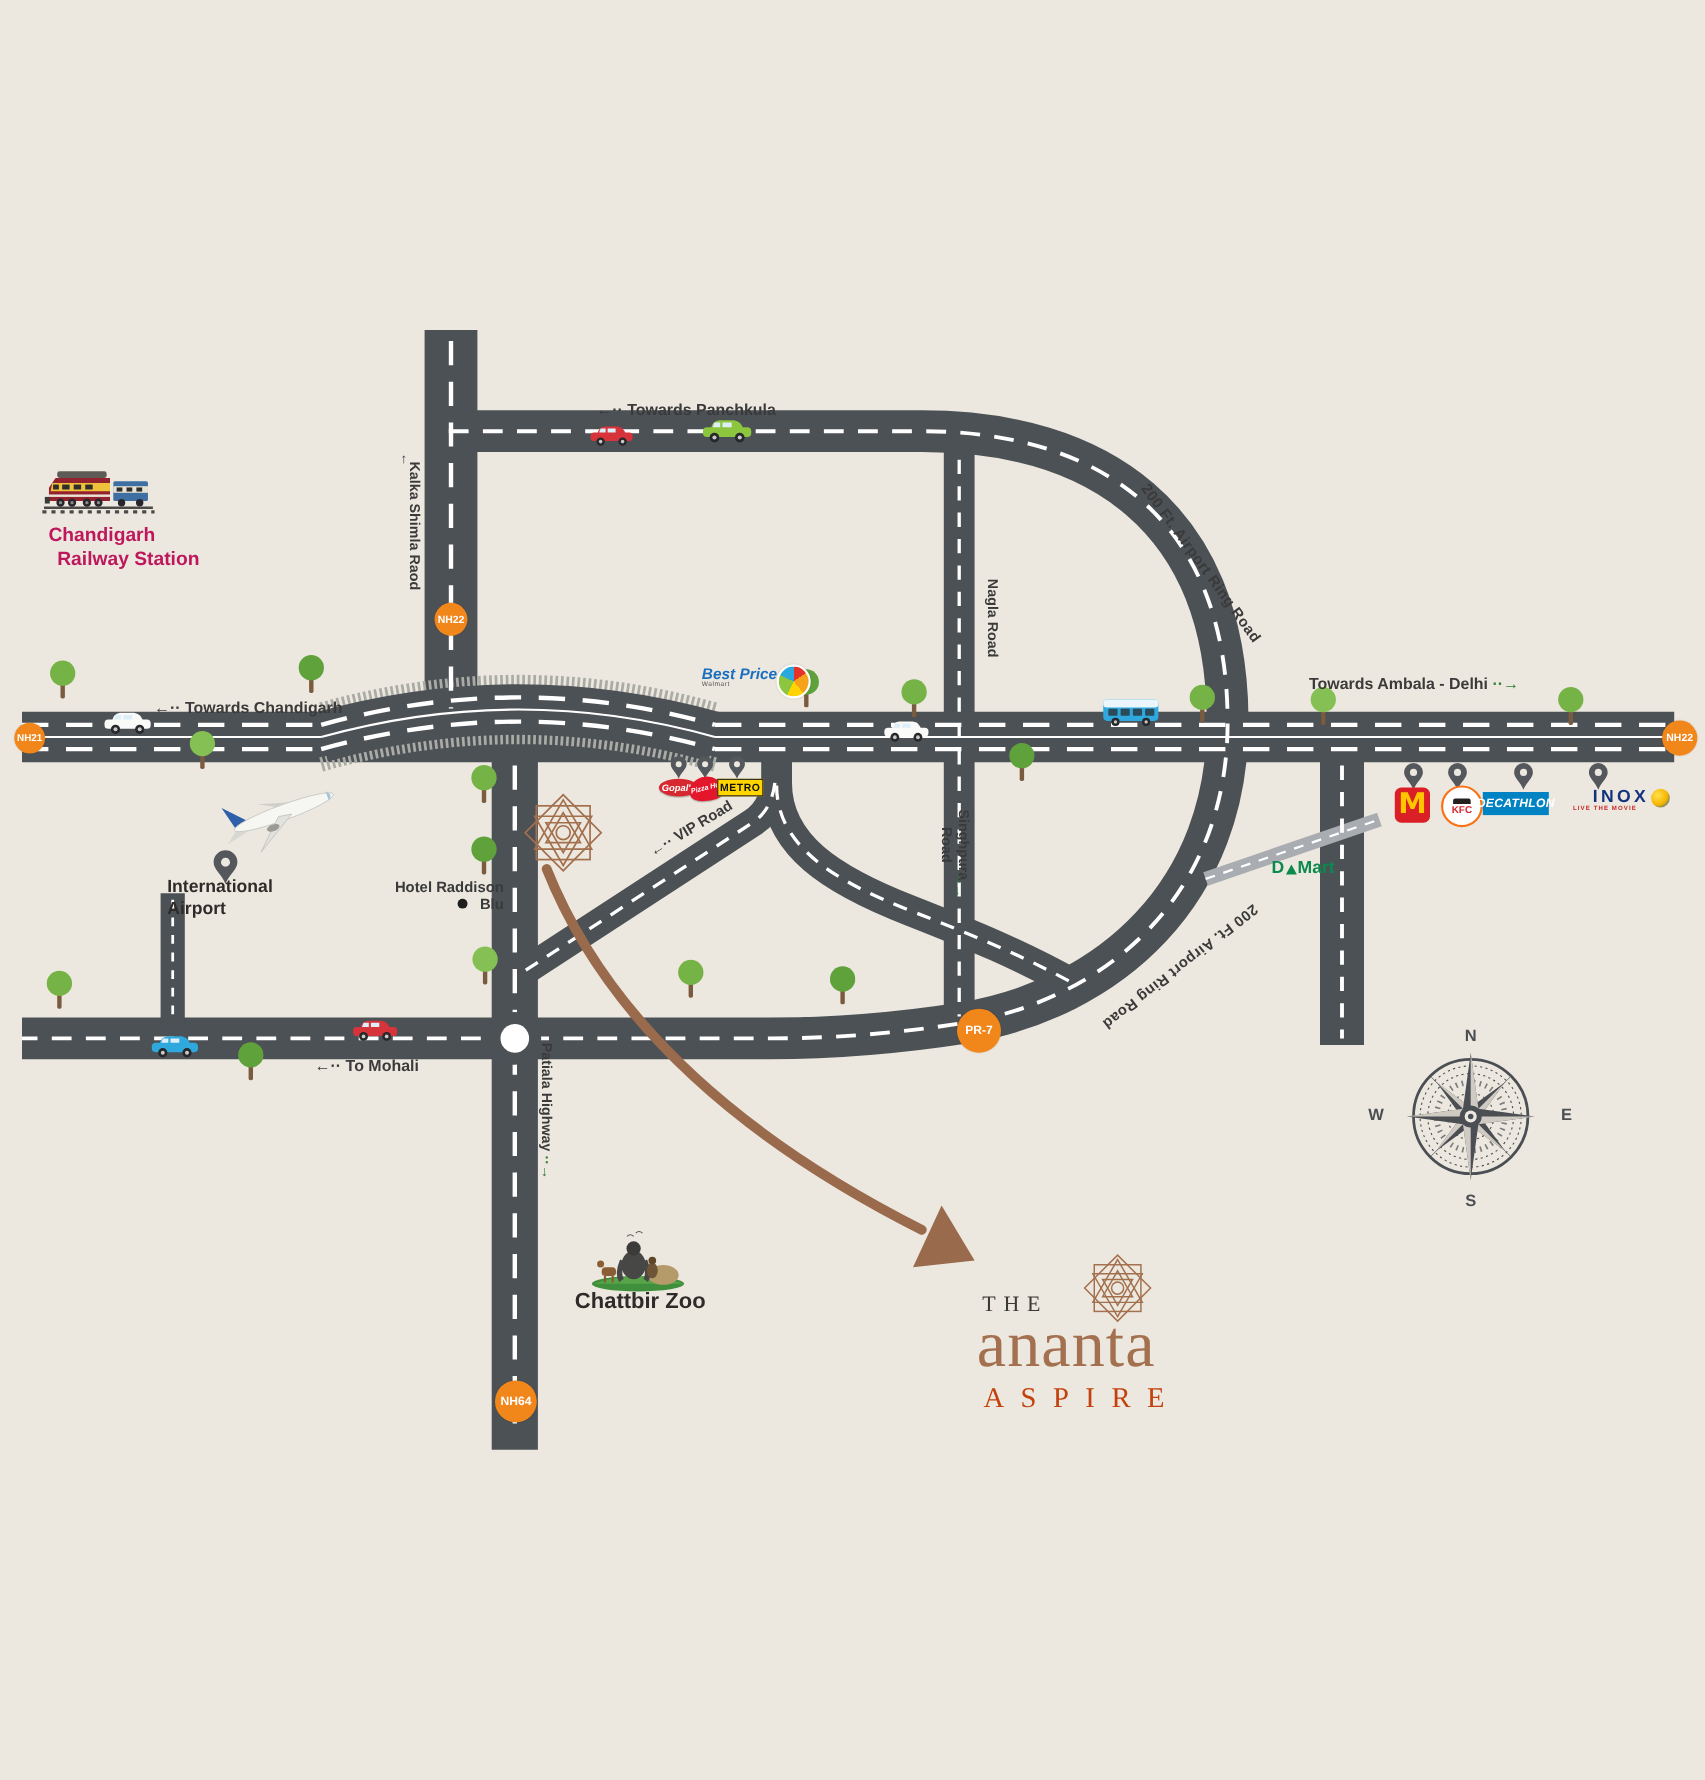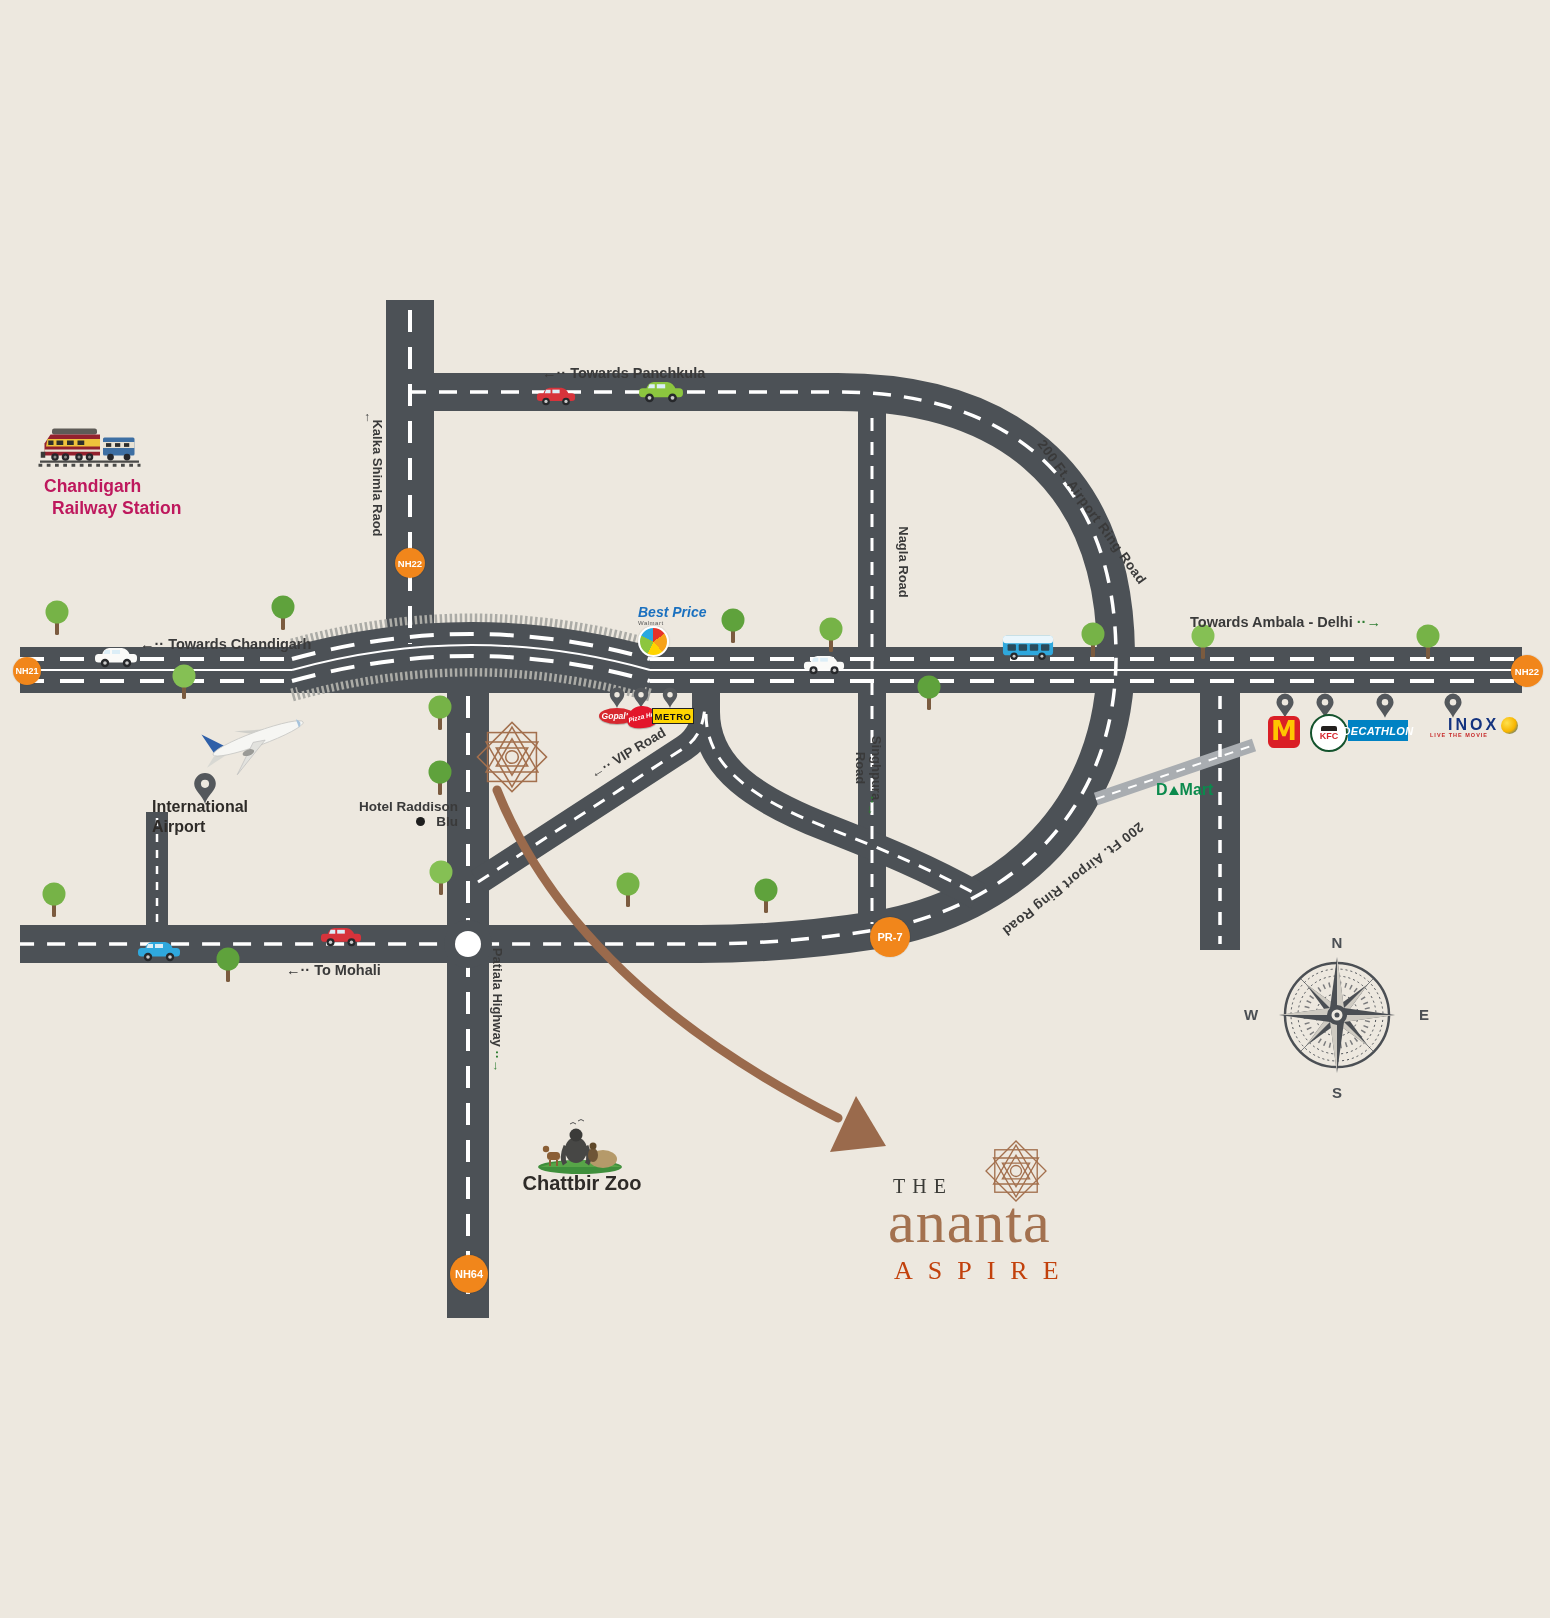--- a/index.html
+++ b/index.html
@@ -337,42 +337,42 @@
 </div>
 <div class="vlbl green" style="left:872px;top:806px;font-size:12px;">··→</div>
 <div class="vlbl" style="left:497px;top:1010px;">
   <span>Patiala Highway</span>
   <span class="green">··→</span>
 </div>
 
 <div class="ring-lbl" style="left:1092px;top:512px;transform:translate(-50%,-50%) rotate(54deg);">200 Ft. Airport Ring Road</div>
 <div class="ring-lbl" style="left:1073px;top:879px;transform:translate(-50%,-50%) rotate(142deg);">200 Ft. Airport Ring Road</div>
 
-<div style="position:absolute;left:638px;top:604px;display:flex;align-items:flex-start;flex-direction:column;">
+<div style="position:absolute;left:638px;top:604px;display:flex;align-items:flex-start;">
   <div>
     <div style="font-size:14px;font-weight:bold;font-style:italic;color:#1A70BF;">Best Price</div>
     <div style="font-size:6px;color:#555;letter-spacing:.5px;">Walmart</div>
   </div>
   <div class="pinwheel"></div>
 </div>
 
 <div class="logo-box" style="left:599px;top:708px;width:36px;height:16px;background:#D7282F;border-radius:50%;box-shadow:0 1px 1px rgba(0,0,0,.25);">
   <span style="color:#fff;font-size:8.5px;font-weight:bold;font-style:italic;">Gopal's</span>
 </div>
 <div class="logo-box" style="left:627px;top:706px;width:30px;height:22px;background:#E3162B;border-radius:55% 55% 45% 45%/65% 65% 35% 35%;transform:rotate(-6deg);box-shadow:0 1px 1px rgba(0,0,0,.25);">
   <span style="color:#fff;font-size:6.5px;font-weight:bold;font-style:italic;transform:rotate(-8deg);text-align:center;line-height:1;">Pizza Hut</span>
 </div>
 <div class="logo-box" style="left:652px;top:708px;width:40px;height:14px;background:#FFD500;border:1px solid #222;">
   <span style="color:#111;font-size:9.5px;font-weight:bold;letter-spacing:.5px;">METRO</span>
 </div>
 
 <div class="logo-box" style="left:1268px;top:716px;width:32px;height:32px;background:#DA1F26;border-radius:6px;">
   <span style="color:#FFC600;font-size:26px;font-weight:bold;font-family:'DejaVu Sans',sans-serif;line-height:1;margin-top:-3px;">M</span>
 </div>
-<div class="logo-box" style="left:1310px;top:714px;width:34px;height:34px;background:#fff;border:2px solid #14532d;border-radius:50%;flex-direction:column;">
+<div class="logo-box" style="left:1310px;top:714px;width:34px;height:34px;background:#fff;border:2px solid #f97316;border-radius:50%;flex-direction:column;">
   <div style="width:16px;height:5px;background:#23201E;border-radius:2px 2px 0 0;"></div>
   <span style="color:#D7282F;font-size:9px;font-weight:bold;">KFC</span>
 </div>
 <div class="logo-box" style="left:1348px;top:720px;width:60px;height:21px;background:#0082C3;">
   <span style="color:#fff;font-size:11px;font-weight:bold;font-style:italic;letter-spacing:.3px;">DECATHLON</span>
 </div>
 <div style="position:absolute;left:1430px;top:716px;">
   <div style="display:flex;align-items:center;margin-left:18px;">
     <span style="color:#14337F;font-size:16px;font-weight:bold;letter-spacing:3px;">INOX</span>
     <div style="width:17px;height:17px;border-radius:50%;background:radial-gradient(circle at 35% 35%,#FFE14D,#F7B500 55%,#1A5FB0 95%);margin-left:2px;"></div>

